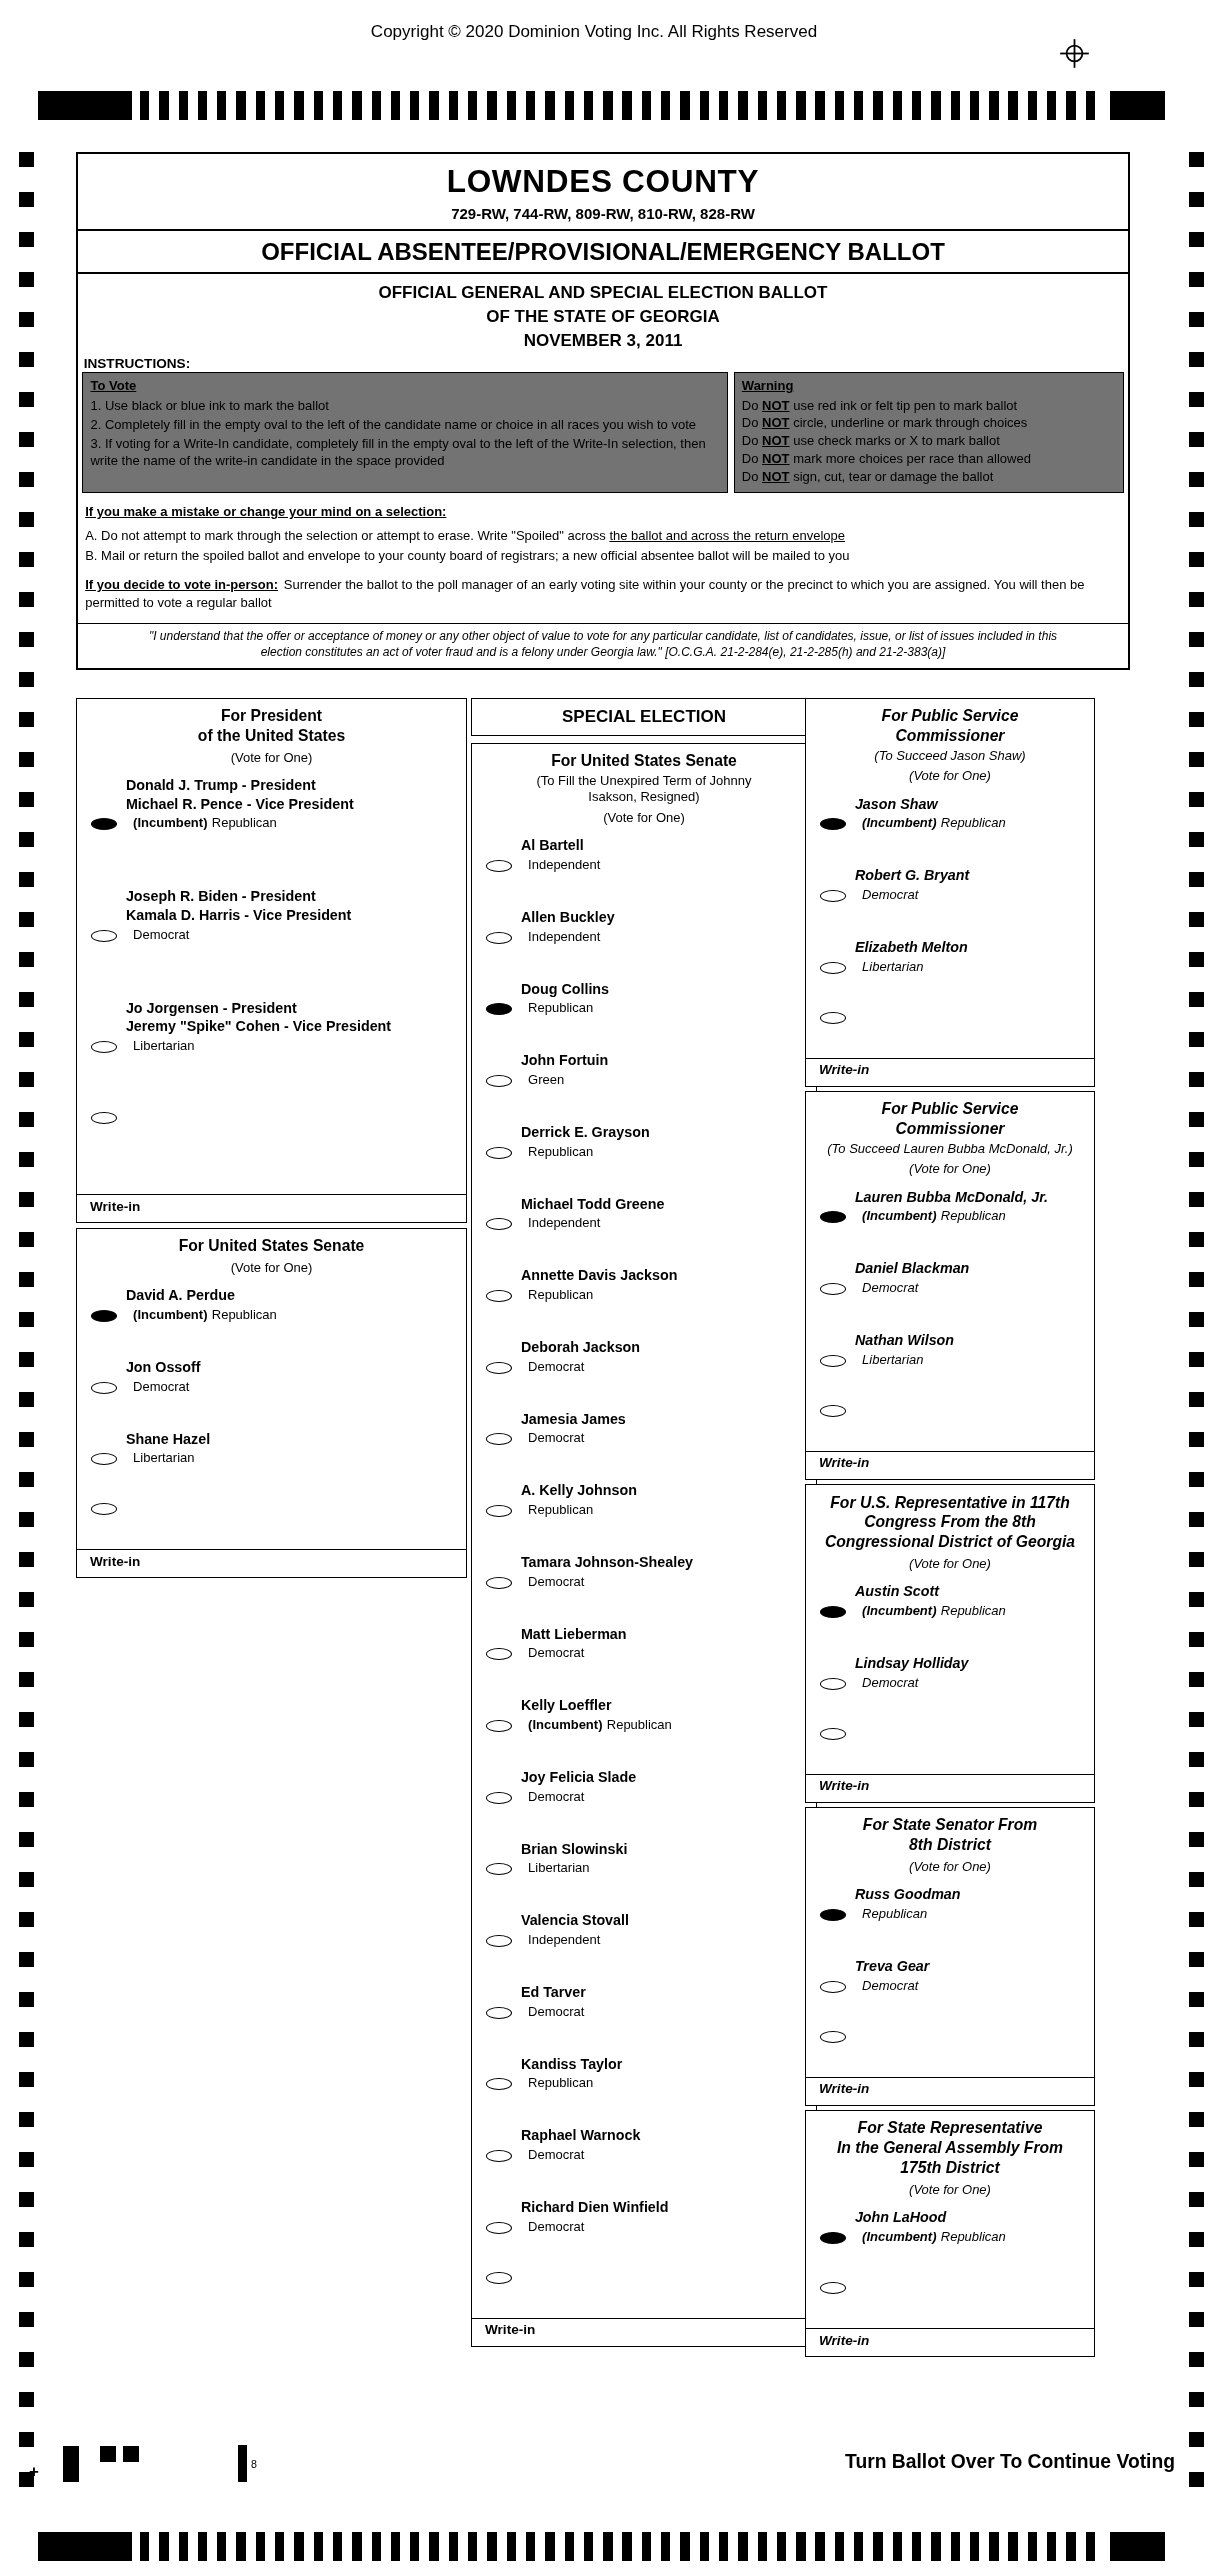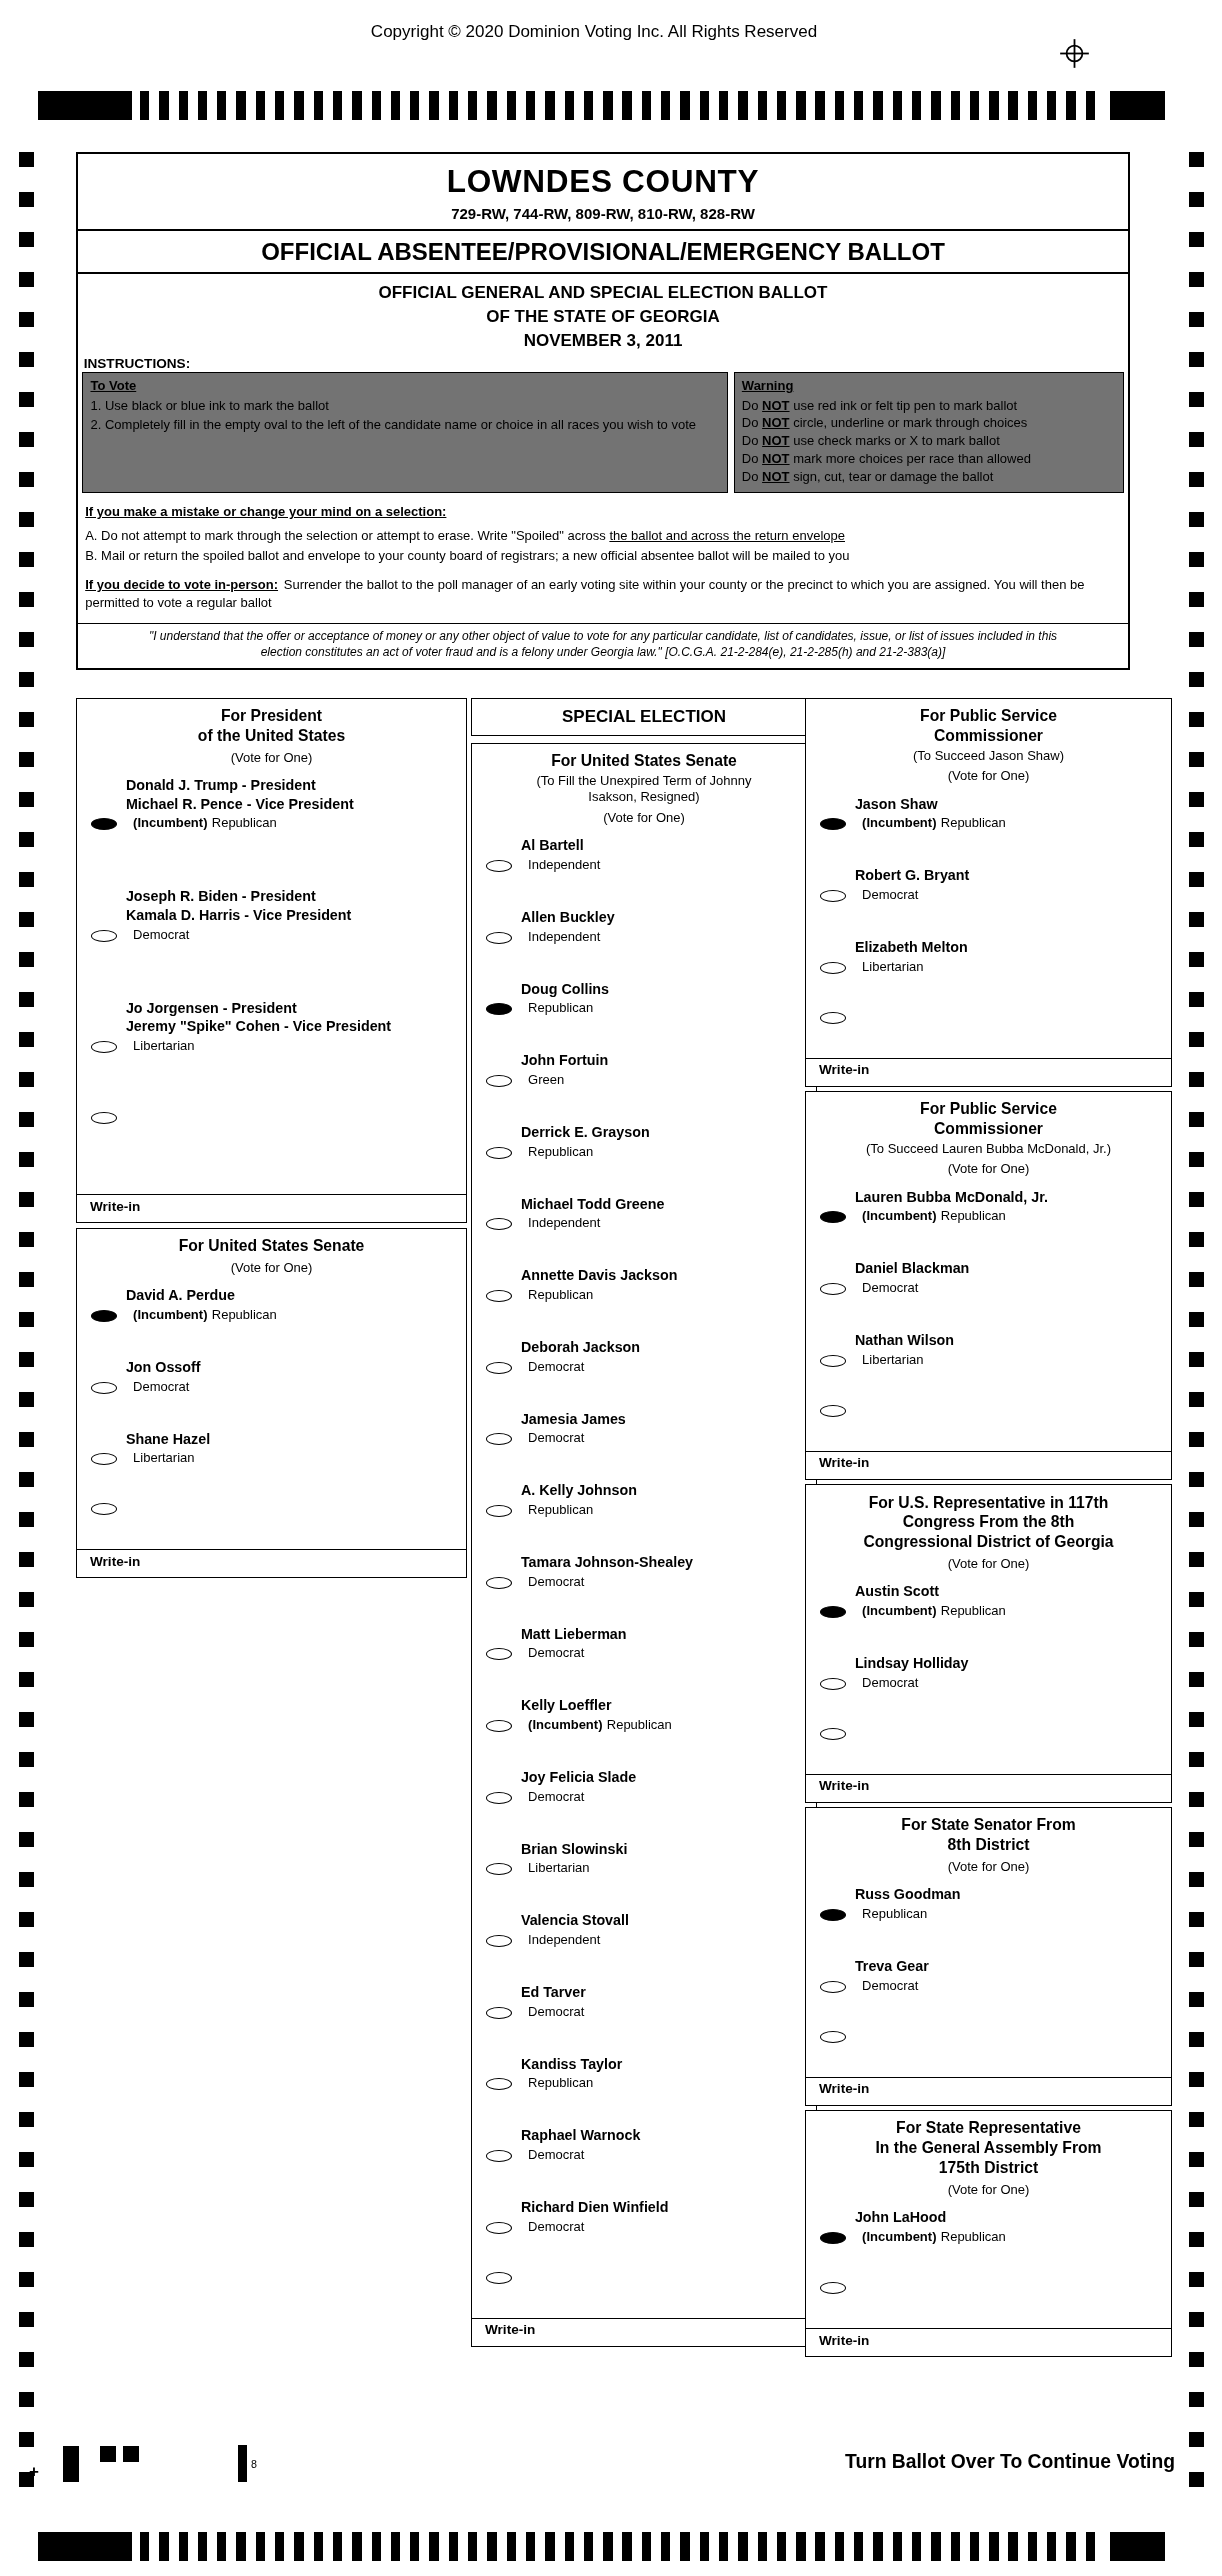--- a/index.html
+++ b/index.html
@@ -54,21 +54,21 @@
   .in-person-heading { font-weight: bold; text-decoration: underline; display: inline; margin-right: 5.7px; }
   .in-person-text { display: inline; }
   .fraud-section { border-top: 1.4px solid #000; margin-top: 8.6px; padding: 5.7px 50px 7.2px; font-size: 12px;
                    font-style: italic; text-align: center; line-height: 1.3; }
 
   
   .ballot { position: absolute; left: 76px; top: 698px; width: 1054px; }
   .col { position: absolute; top: 0; }
   .col-1 { left: 0; width: 391px; }
   .col-2 { left: 395px; width: 346px; }
-  .col-3 { left: 729px; width: 367px; }
+  .col-3 { left: 729px; width: 290px; font-style: italic; }
 
   .race { border: 1.4px solid #000; margin-bottom: 4.3px; padding-bottom: 8.6px; background: #fff; }
   .race-header { text-align: center; padding: 7.2px 5.7px 0; }
   .race-title { font-size: 15.7px; font-weight: bold; line-height: 1.25; white-space: pre-line; }
   .race-subtitle { font-size: 13px; margin-top: 2.1px; line-height: 1.25; white-space: pre-line; }
   .race-votefor { font-size: 13px; margin: 4.3px 0 11.5px; }
 
   .special-box { border: 1.4px solid #000; text-align: center; padding: 7.9px 0; font-size: 17px; font-weight: bold; margin-bottom: 7.2px; background: #fff; }
 
   .cand { display: flex; align-items: flex-end; padding: 0 5.7px 0 14.3px; margin-bottom: 36px; }
@@ -123,20 +123,21 @@
   <div class="election-section">OFFICIAL GENERAL AND SPECIAL ELECTION BALLOT
 OF THE STATE OF GEORGIA
 NOVEMBER 3, 2011</div>
   <div class="instructions-label">INSTRUCTIONS:</div>
 
   <div class="inst-row">
     <div class="inst-box to-vote-box">
       <div class="inst-title">To Vote</div>
       <div class="to-vote-item">1. Use black or blue ink to mark the ballot</div>
       <div class="to-vote-item">2. Completely fill in the empty oval to the left of the candidate name or choice in all races you wish to vote</div>
+      <div class="to-vote-item">3. If voting for a Write-In candidate, completely fill in the empty oval to the left of the Write-In selection, then write the name of the write-in candidate in the space provided</div>
     </div>
     <div class="inst-box warning-box">
       <div class="inst-title">Warning</div>
       <div class="warning-item"><span>Do</span> <span class="not">NOT</span> <span>use red ink or felt tip pen to mark ballot</span></div>
       <div class="warning-item"><span>Do</span> <span class="not">NOT</span> <span>circle, underline or mark through choices</span></div>
       <div class="warning-item"><span>Do</span> <span class="not">NOT</span> <span>use check marks or X to mark ballot</span></div>
       <div class="warning-item"><span>Do</span> <span class="not">NOT</span> <span>mark more choices per race than allowed</span></div>
       <div class="warning-item"><span>Do</span> <span class="not">NOT</span> <span>sign, cut, tear or damage the ballot</span></div>
     </div>
   </div>

